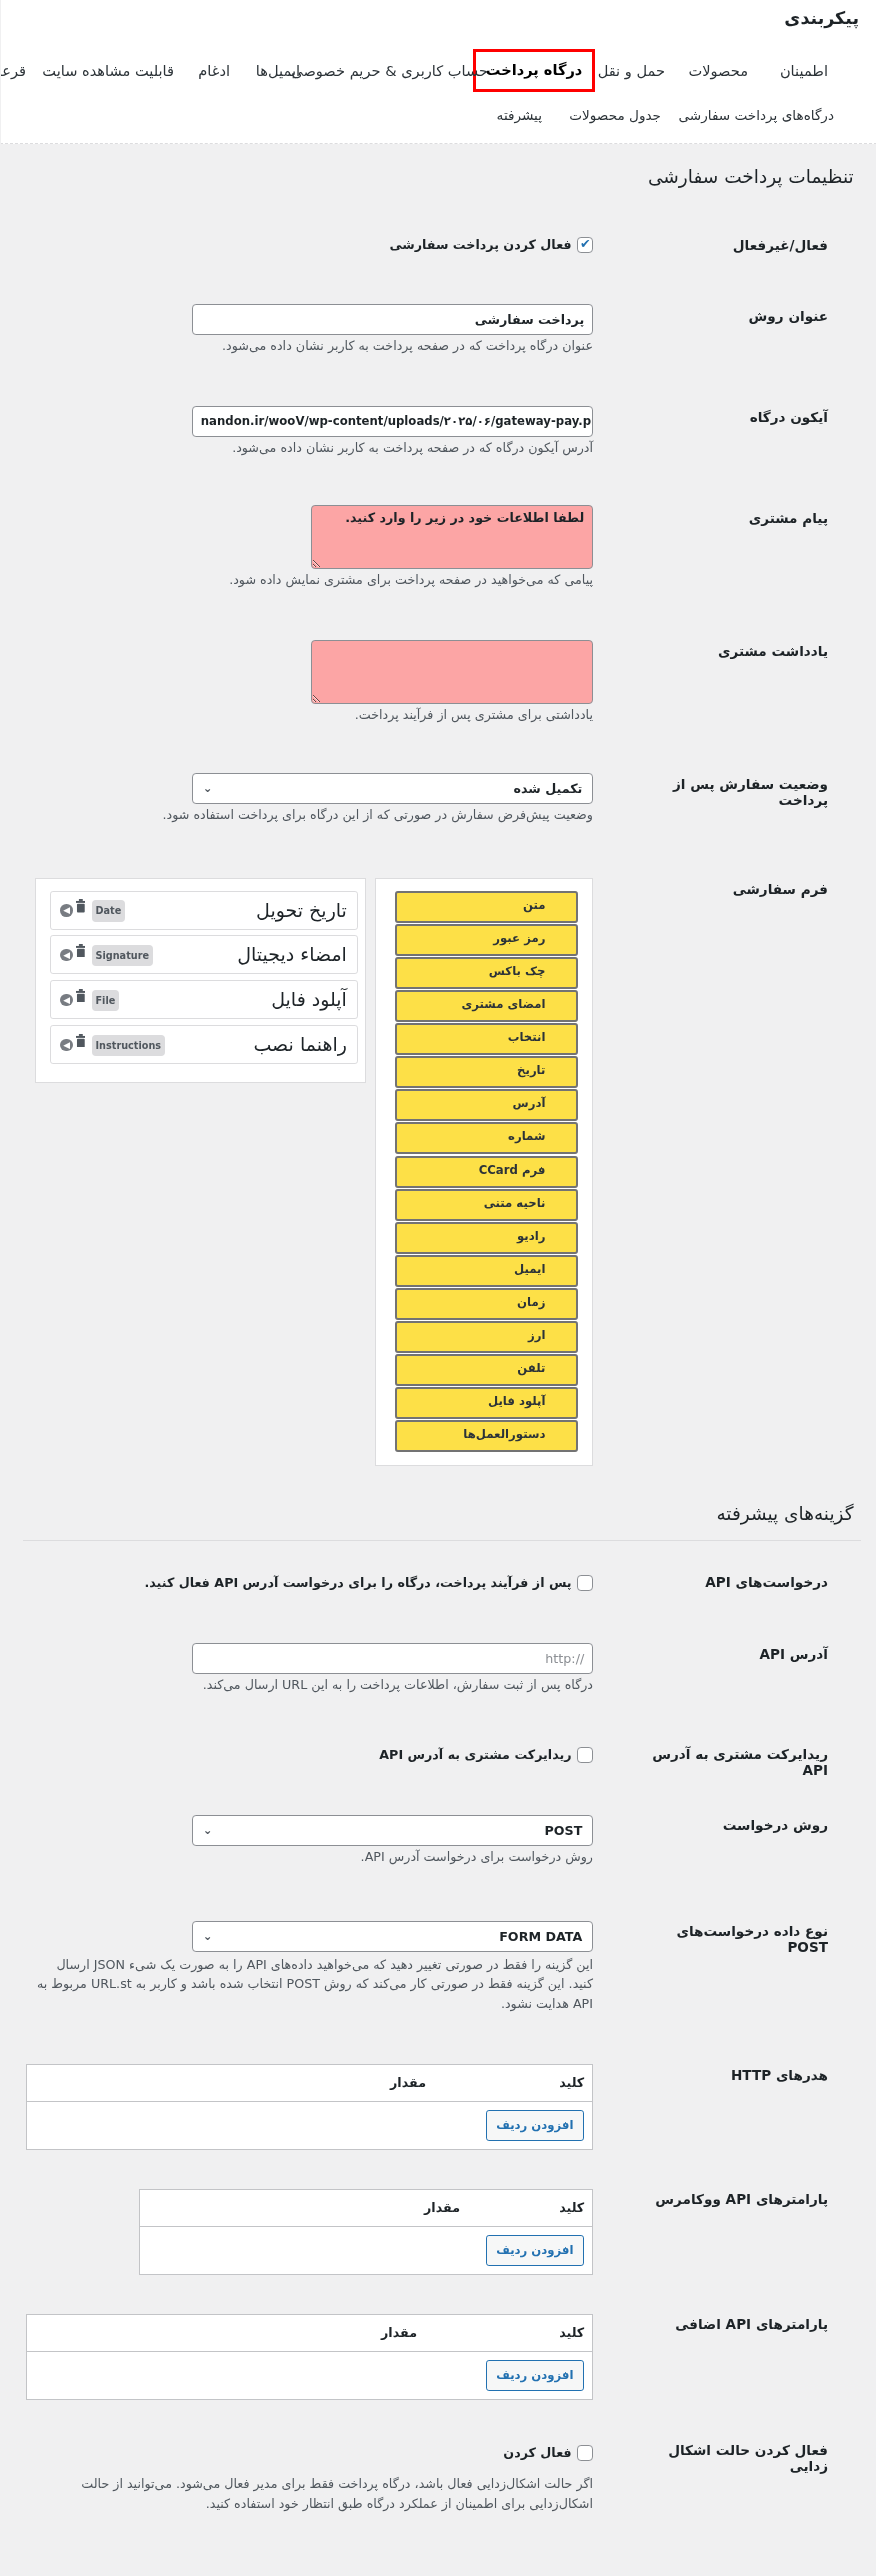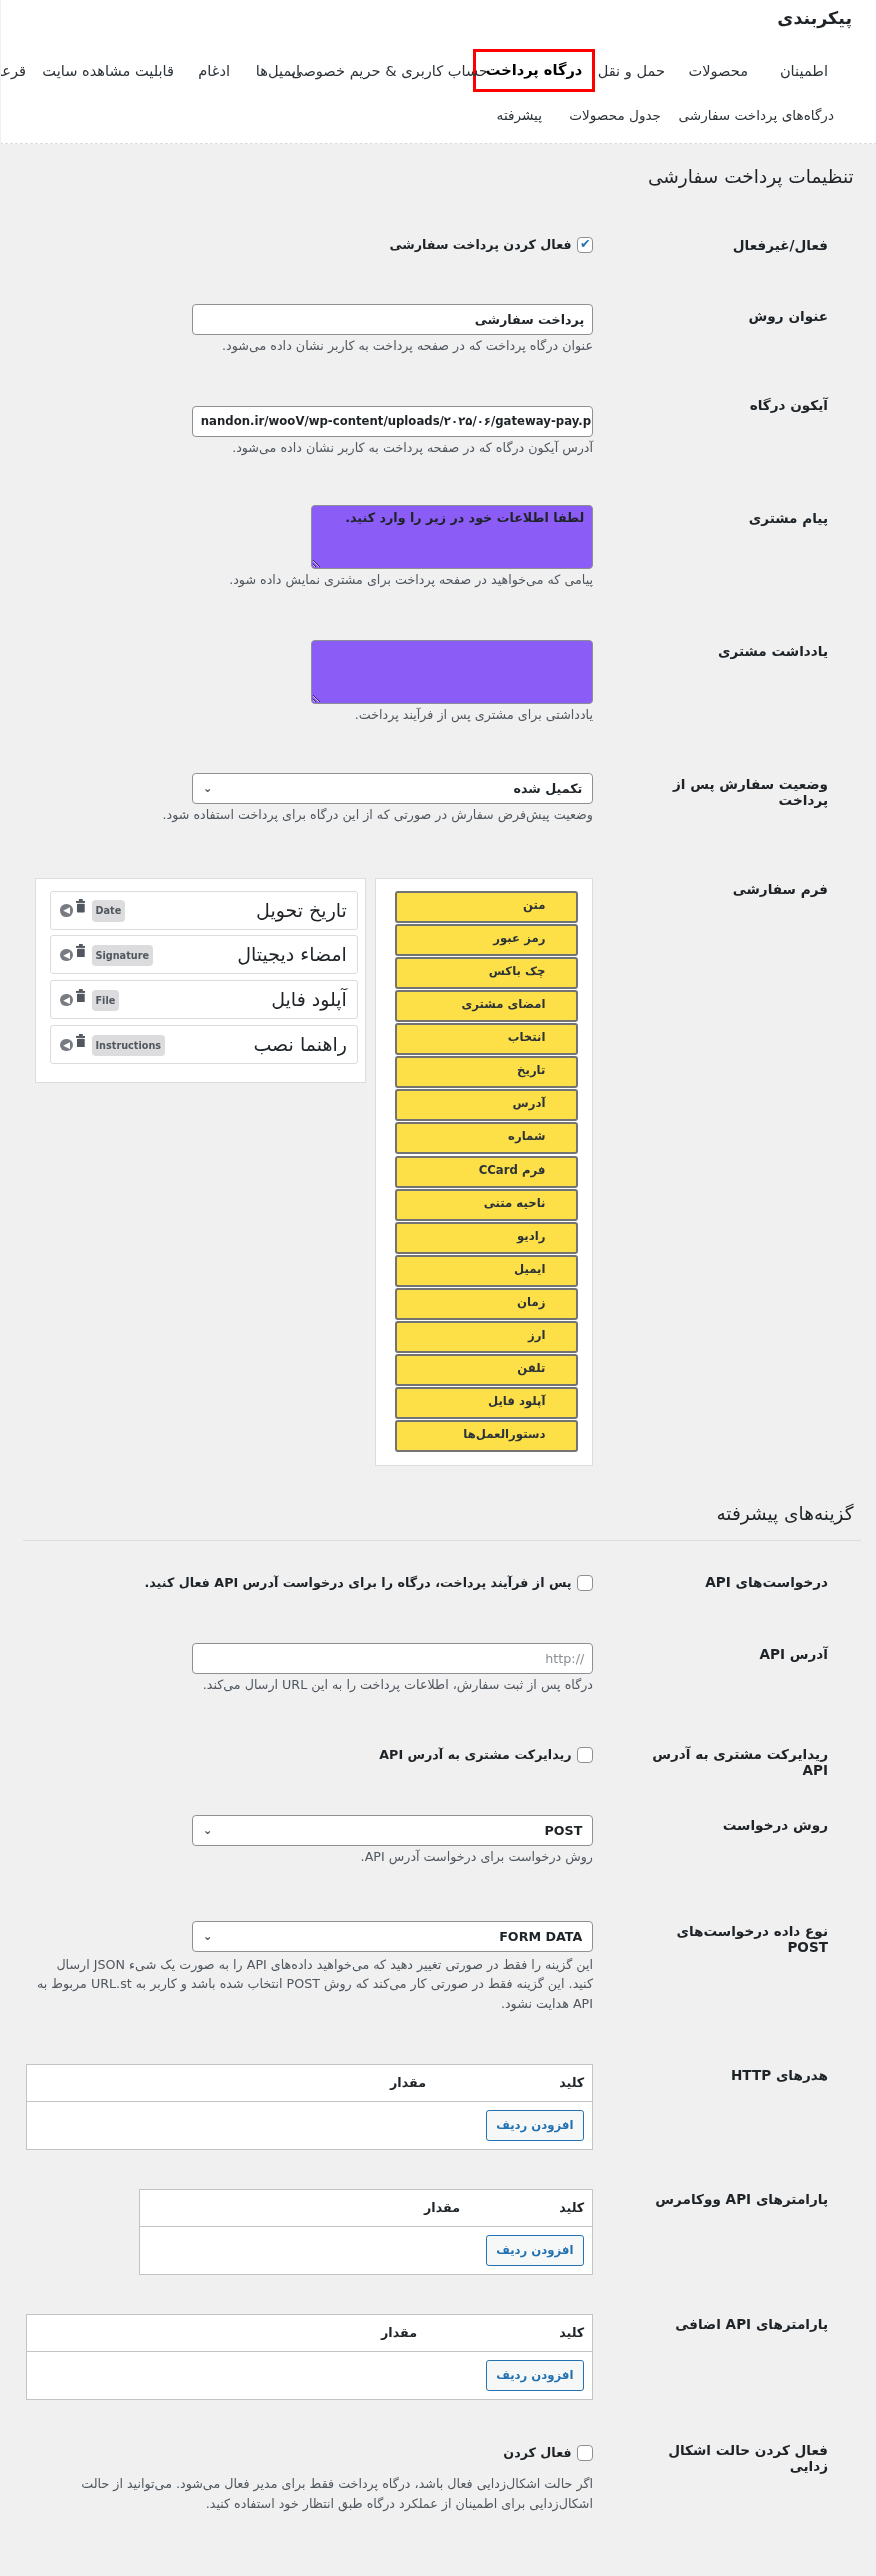--- a/index.html
+++ b/index.html
@@ -14,21 +14,21 @@
     overflow: hidden;
     position: relative;
     direction: rtl;
   }
   .header {
     position: absolute; top: 0; left: 0; width: 877px; height: 144px;
     background: #fff;
     border-bottom: 1px dashed #dcdcde;
   }
   .page-title {
-    position: absolute; top: 7.8px; right: 25px;
+    position: absolute; top: 7.8px; right: 18px;
     font-size: 17.5px; font-weight: bold; color: #1d2327;
   }
   .tabs {
     position: absolute; top: 49px; right: 0; width: 877px; height: 43px;
     white-space: nowrap; overflow: hidden;
   }
   .tabs .tab {
     position: absolute; top: 0; height: 43px; line-height: 43px;
     font-size: 14.6px; color: #2c3338; cursor: pointer;
   }
@@ -56,21 +56,21 @@
   .field-area { position: absolute; right: 284px; }
   .text-input {
     display: block; width: 401px; height: 31px; border: 1px solid #8c8f94;
     border-radius: 3.9px; background: #fff; padding: 0 7.8px;
     font-size: 12.7px; color: #2c3338; font-family: inherit; text-align: right;
     line-height: 29px; overflow: hidden; white-space: nowrap;
   }
   .text-input.ltr { direction: ltr; text-align: right; }
   .text-area {
     display: block; width: 282px; height: 64px; border: 1px solid #8c8f94;
-    border-radius: 3.9px; background: #8b5cf6; padding: 3.9px 7.8px;
+    border-radius: 3.9px; background: #fca5a5; padding: 3.9px 7.8px;
     font-size: 12.7px; font-weight: bold; color: #1d2327; font-family: inherit;
     resize: both; text-align: right; overflow: hidden;
   }
   .select-box {
     display: block; width: 401px; height: 31px; border: 1px solid #8c8f94;
     border-radius: 3.9px; background: #fff; position: relative;
     font-size: 12.7px; font-weight: bold; color: #1d2327; line-height: 29px;
     padding-right: 9.7px; cursor: pointer;
   }
   .select-box .chev {
@@ -178,21 +178,21 @@
     <span>فعال کردن پرداخت سفارشی</span>
   </label>
 </div>
 
 <div class="row-label" style="top:308px;">عنوان روش</div>
 <div class="field-area" style="top:304px;">
   <div class="text-input" style="font-weight:bold;color:#1d2327;">پرداخت سفارشی</div>
   <div class="desc">عنوان درگاه پرداخت که در صفحه پرداخت به کاربر نشان داده می‌شود.</div>
 </div>
 
-<div class="row-label" style="top:397px;">آیکون درگاه</div>
+<div class="row-label" style="top:409px;">آیکون درگاه</div>
 <div class="field-area" style="top:406px;">
   <div class="text-input ltr" style="font-weight:bold;color:#1d2327;font-size:11.7px;">nandon.ir/wooV/wp-content/uploads/۲۰۲۵/۰۶/gateway-pay.png</div>
   <div class="desc">آدرس آیکون درگاه که در صفحه پرداخت به کاربر نشان داده می‌شود.</div>
 </div>
 
 <div class="row-label" style="top:510px;">پیام مشتری</div>
 <div class="field-area" style="top:505px;">
   <div class="text-area">لطفا اطلاعات خود در زیر را وارد کنید.</div>
   <div class="desc">پیامی که می‌خواهید در صفحه پرداخت برای مشتری نمایش داده شود.</div>
 </div>

